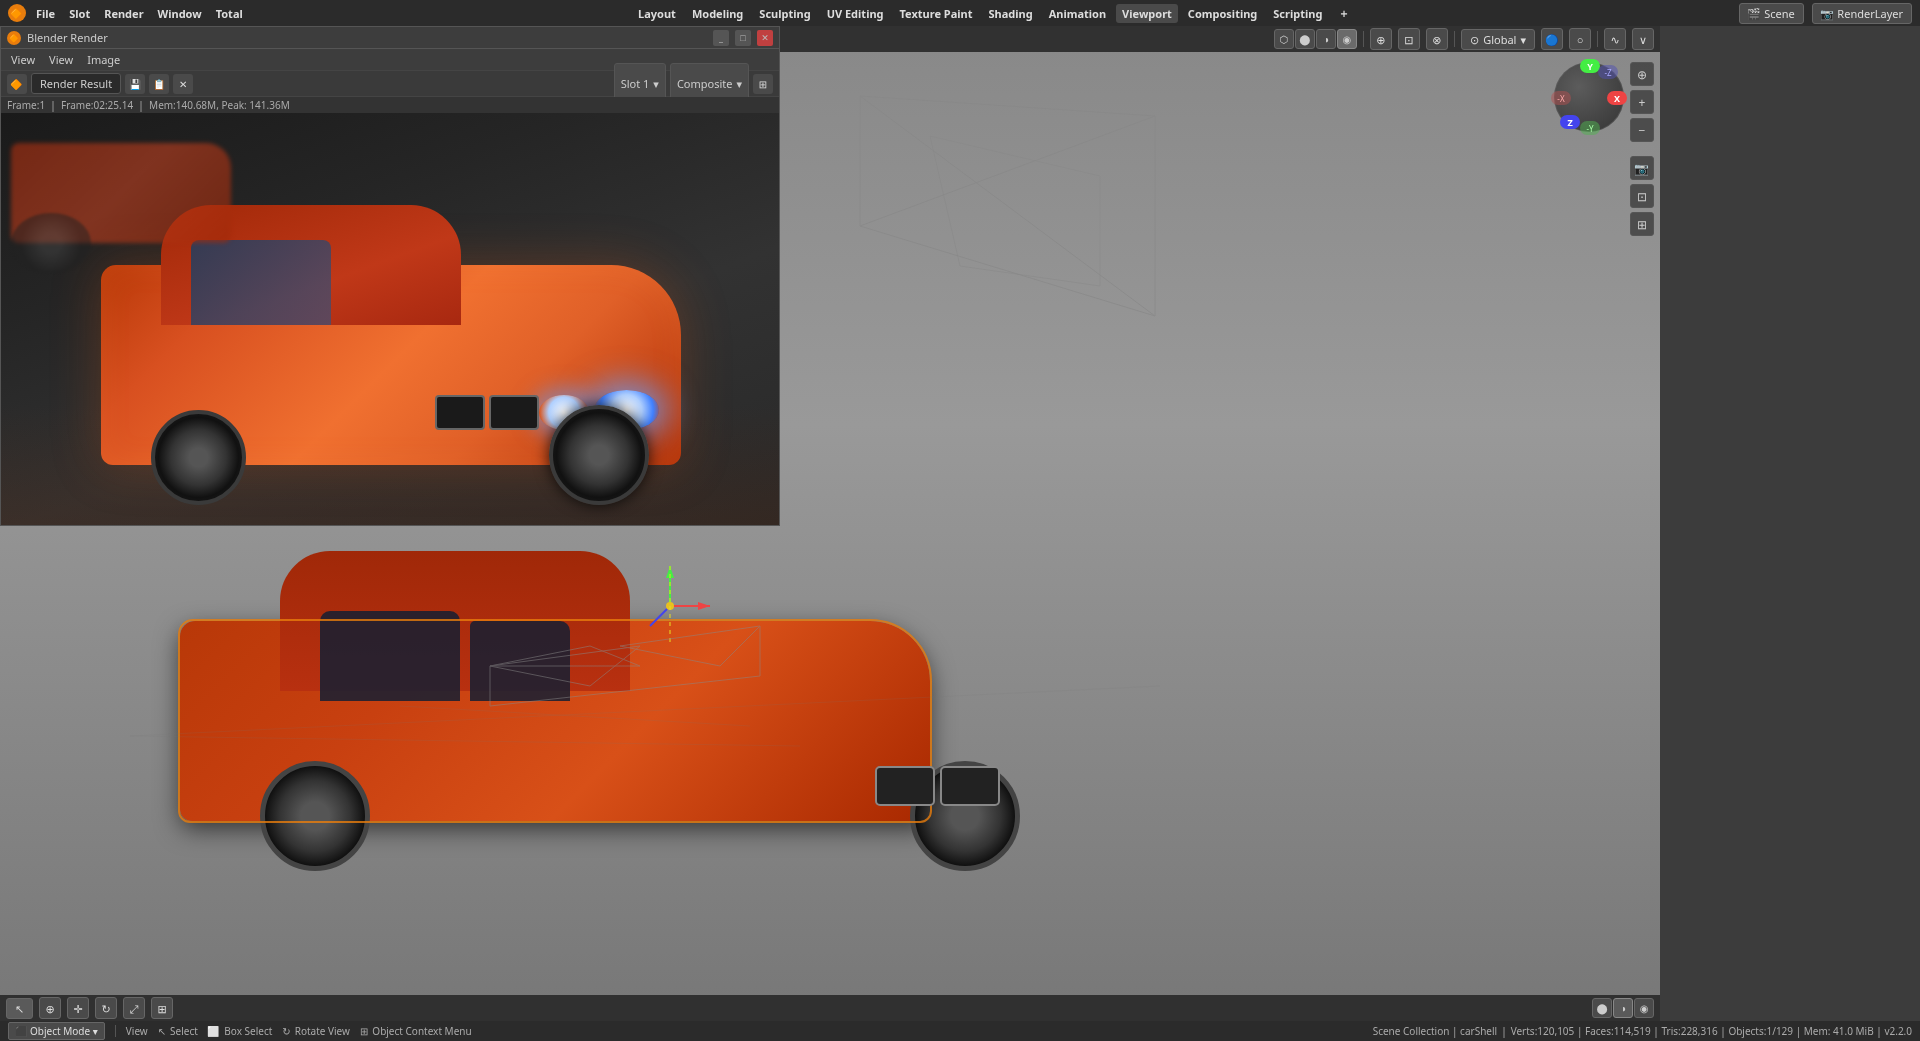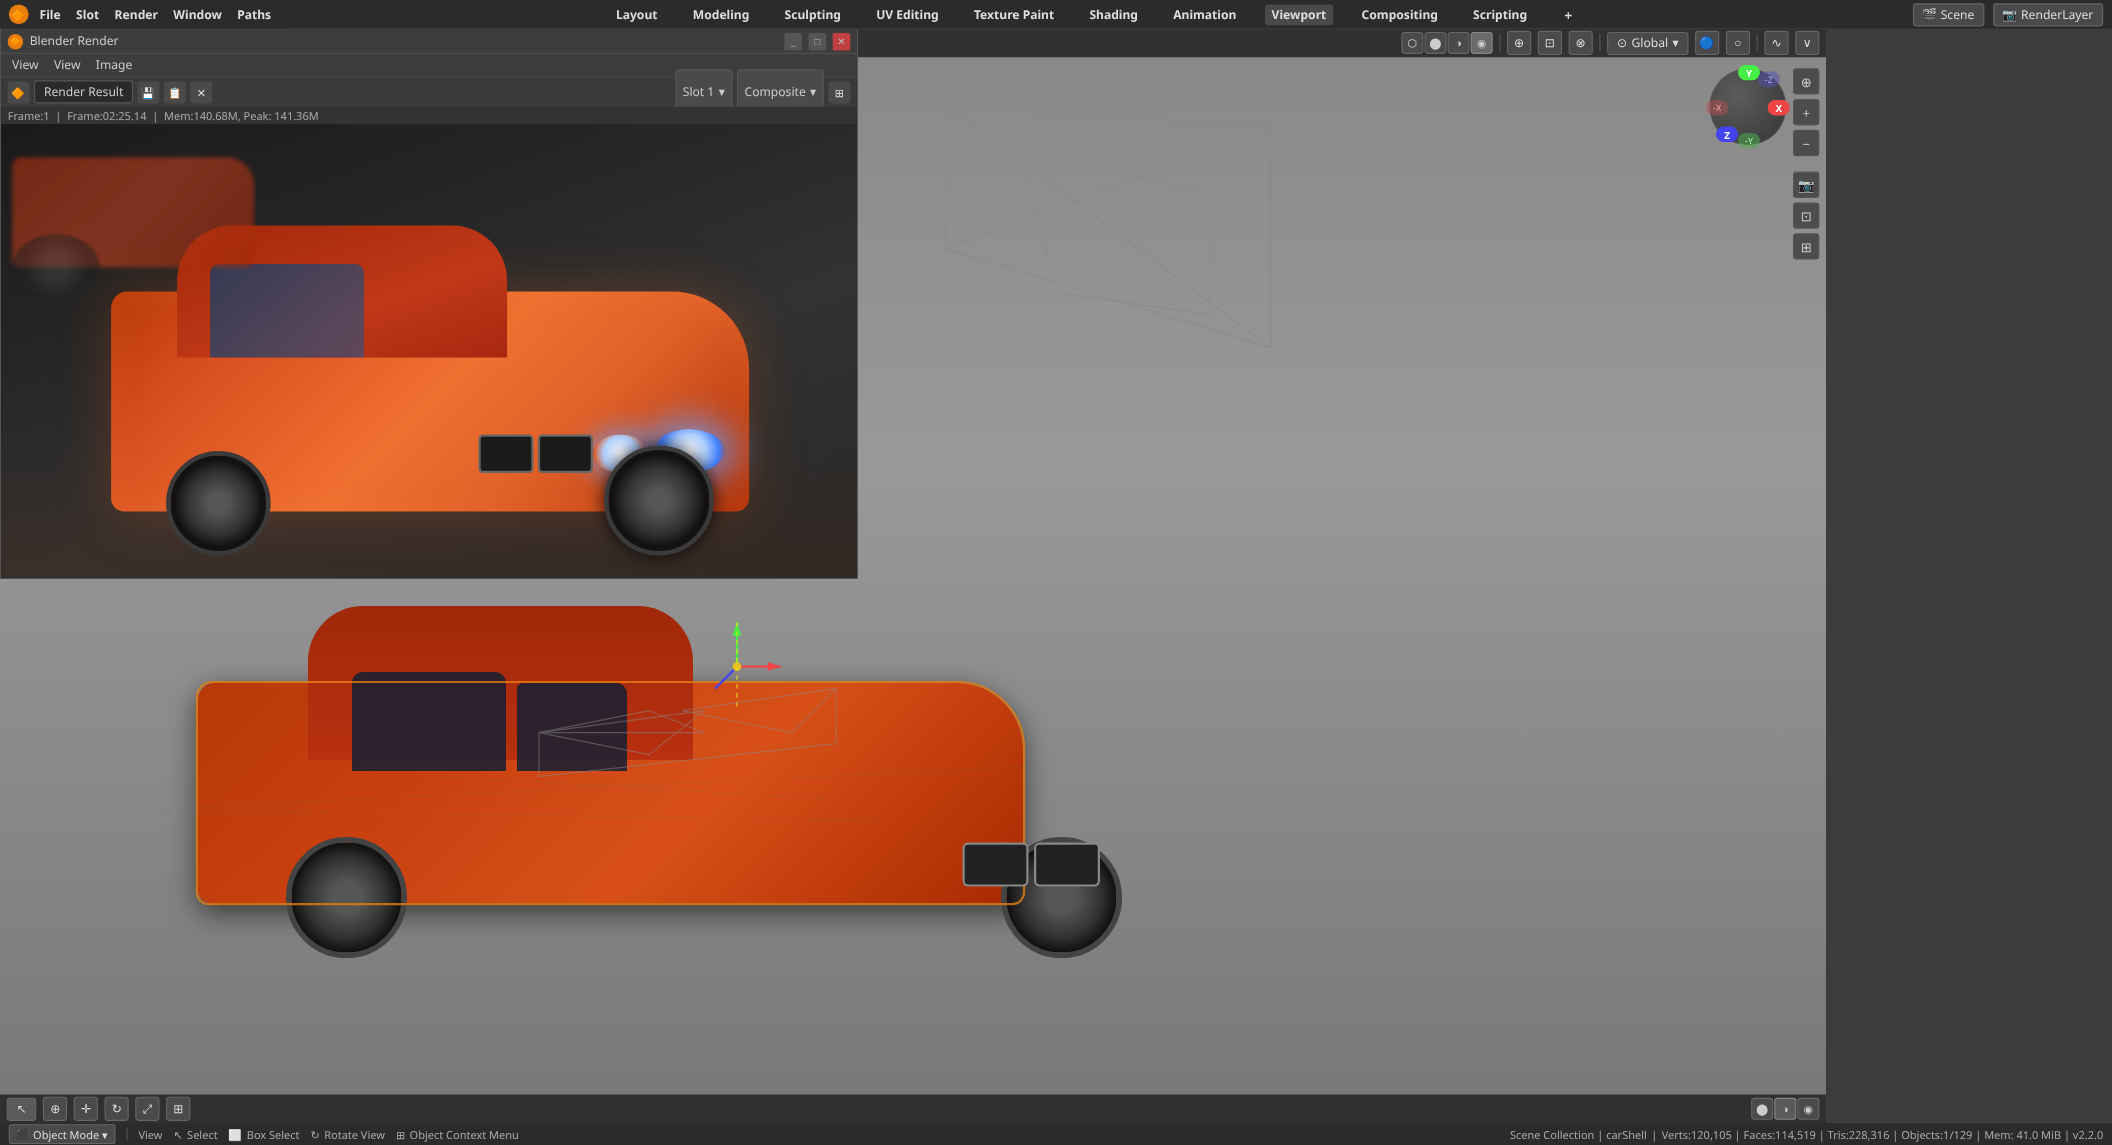--- a/index.html
+++ b/index.html
@@ -40,21 +40,21 @@
     .top-bar-menu-item {
       padding: 2px 6px;
       border-radius: 3px;
       cursor: pointer;
       color: #ddd;
       font-size: 11px;
       font-weight: bold;
     }
     .spacer { flex: 1; }
     .top-bar-right {
-      display: flex; gap: 20px; align-items: center;
+      display: flex; gap: 4px; align-items: center;
     }
 
     
     #main-layout {
       position: absolute;
       top: 26px; left: 0; right: 0; bottom: 20px;
       display: flex;
     }
 
     
@@ -610,21 +610,21 @@
 </head>
 <body>
 
 <div id="top-bar">
   <div class="top-bar-icon">🔶</div>
   <div class="top-bar-menu">
     <div class="top-bar-menu-item">File</div>
     <div class="top-bar-menu-item">Slot</div>
     <div class="top-bar-menu-item">Render</div>
     <div class="top-bar-menu-item">Window</div>
-    <div class="top-bar-menu-item">Paths</div>
+    <div class="top-bar-menu-item">Total</div>
   </div>
   <div class="spacer"></div>
   <div class="top-bar-right">
     <div class="top-bar-menu-item">Layout</div>
     <div class="top-bar-menu-item">Modeling</div>
     <div class="top-bar-menu-item">Sculpting</div>
     <div class="top-bar-menu-item">UV Editing</div>
     <div class="top-bar-menu-item">Texture Paint</div>
     <div class="top-bar-menu-item">Shading</div>
     <div class="top-bar-menu-item">Animation</div>

